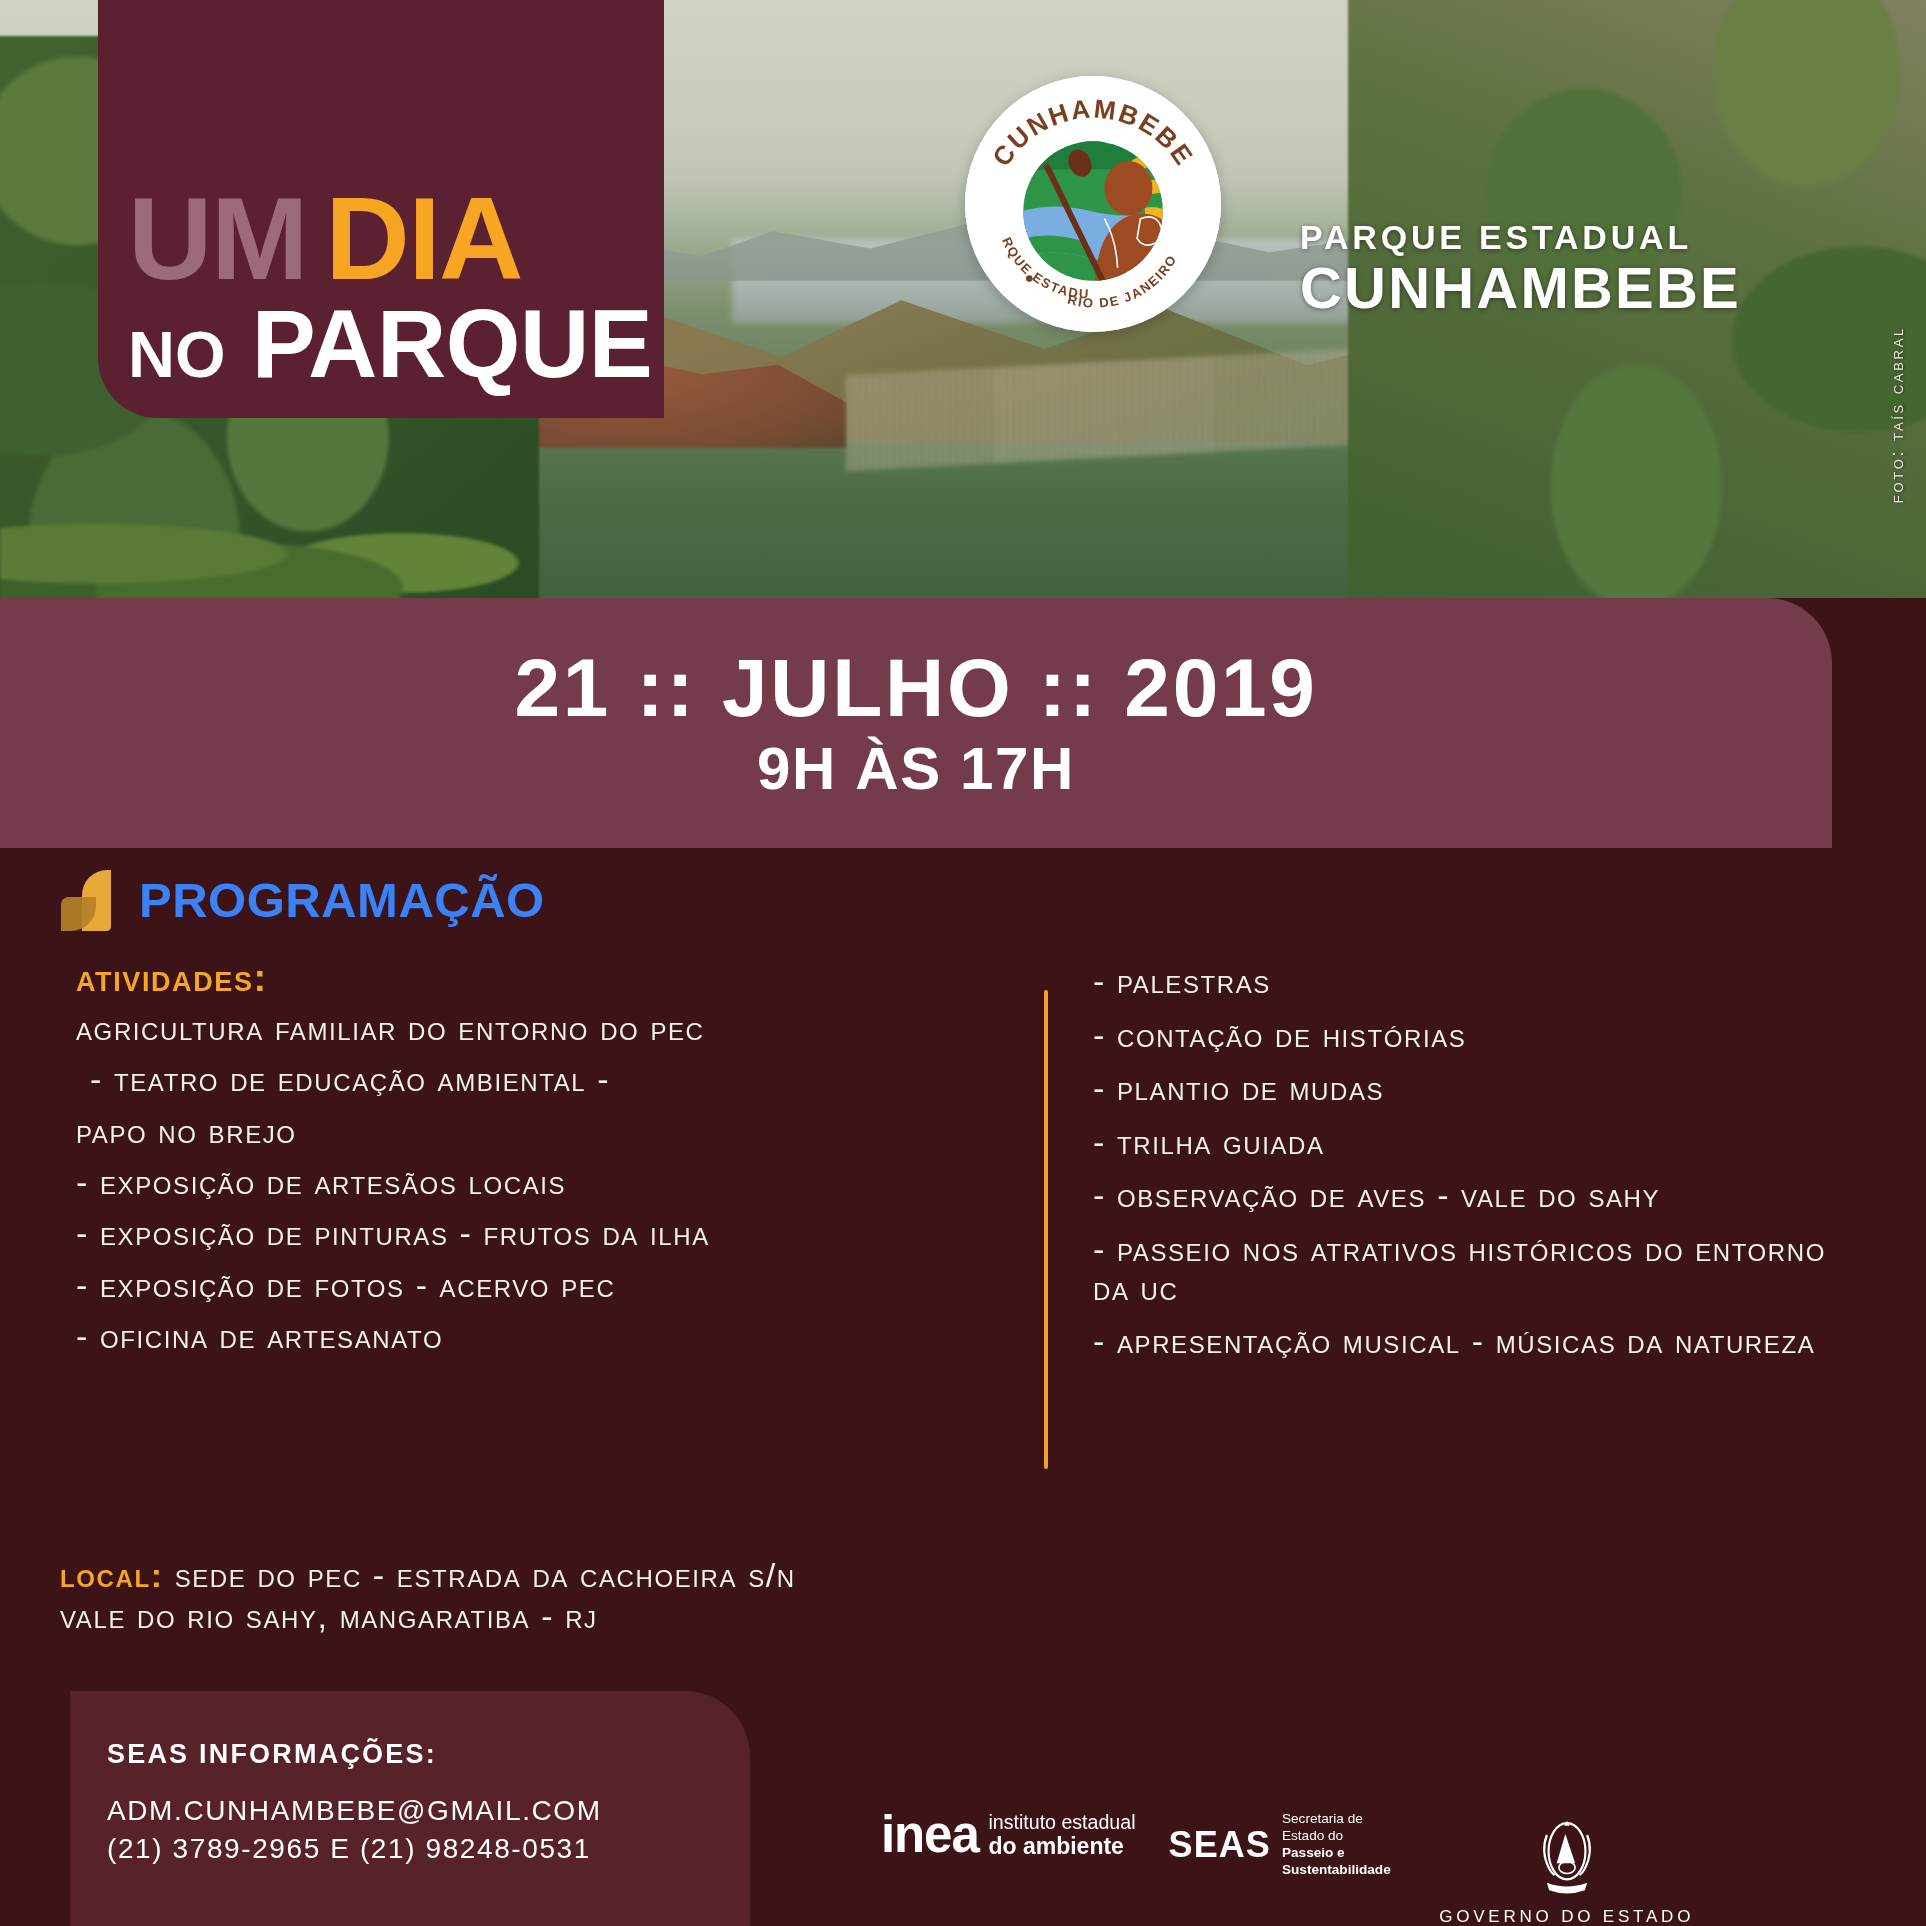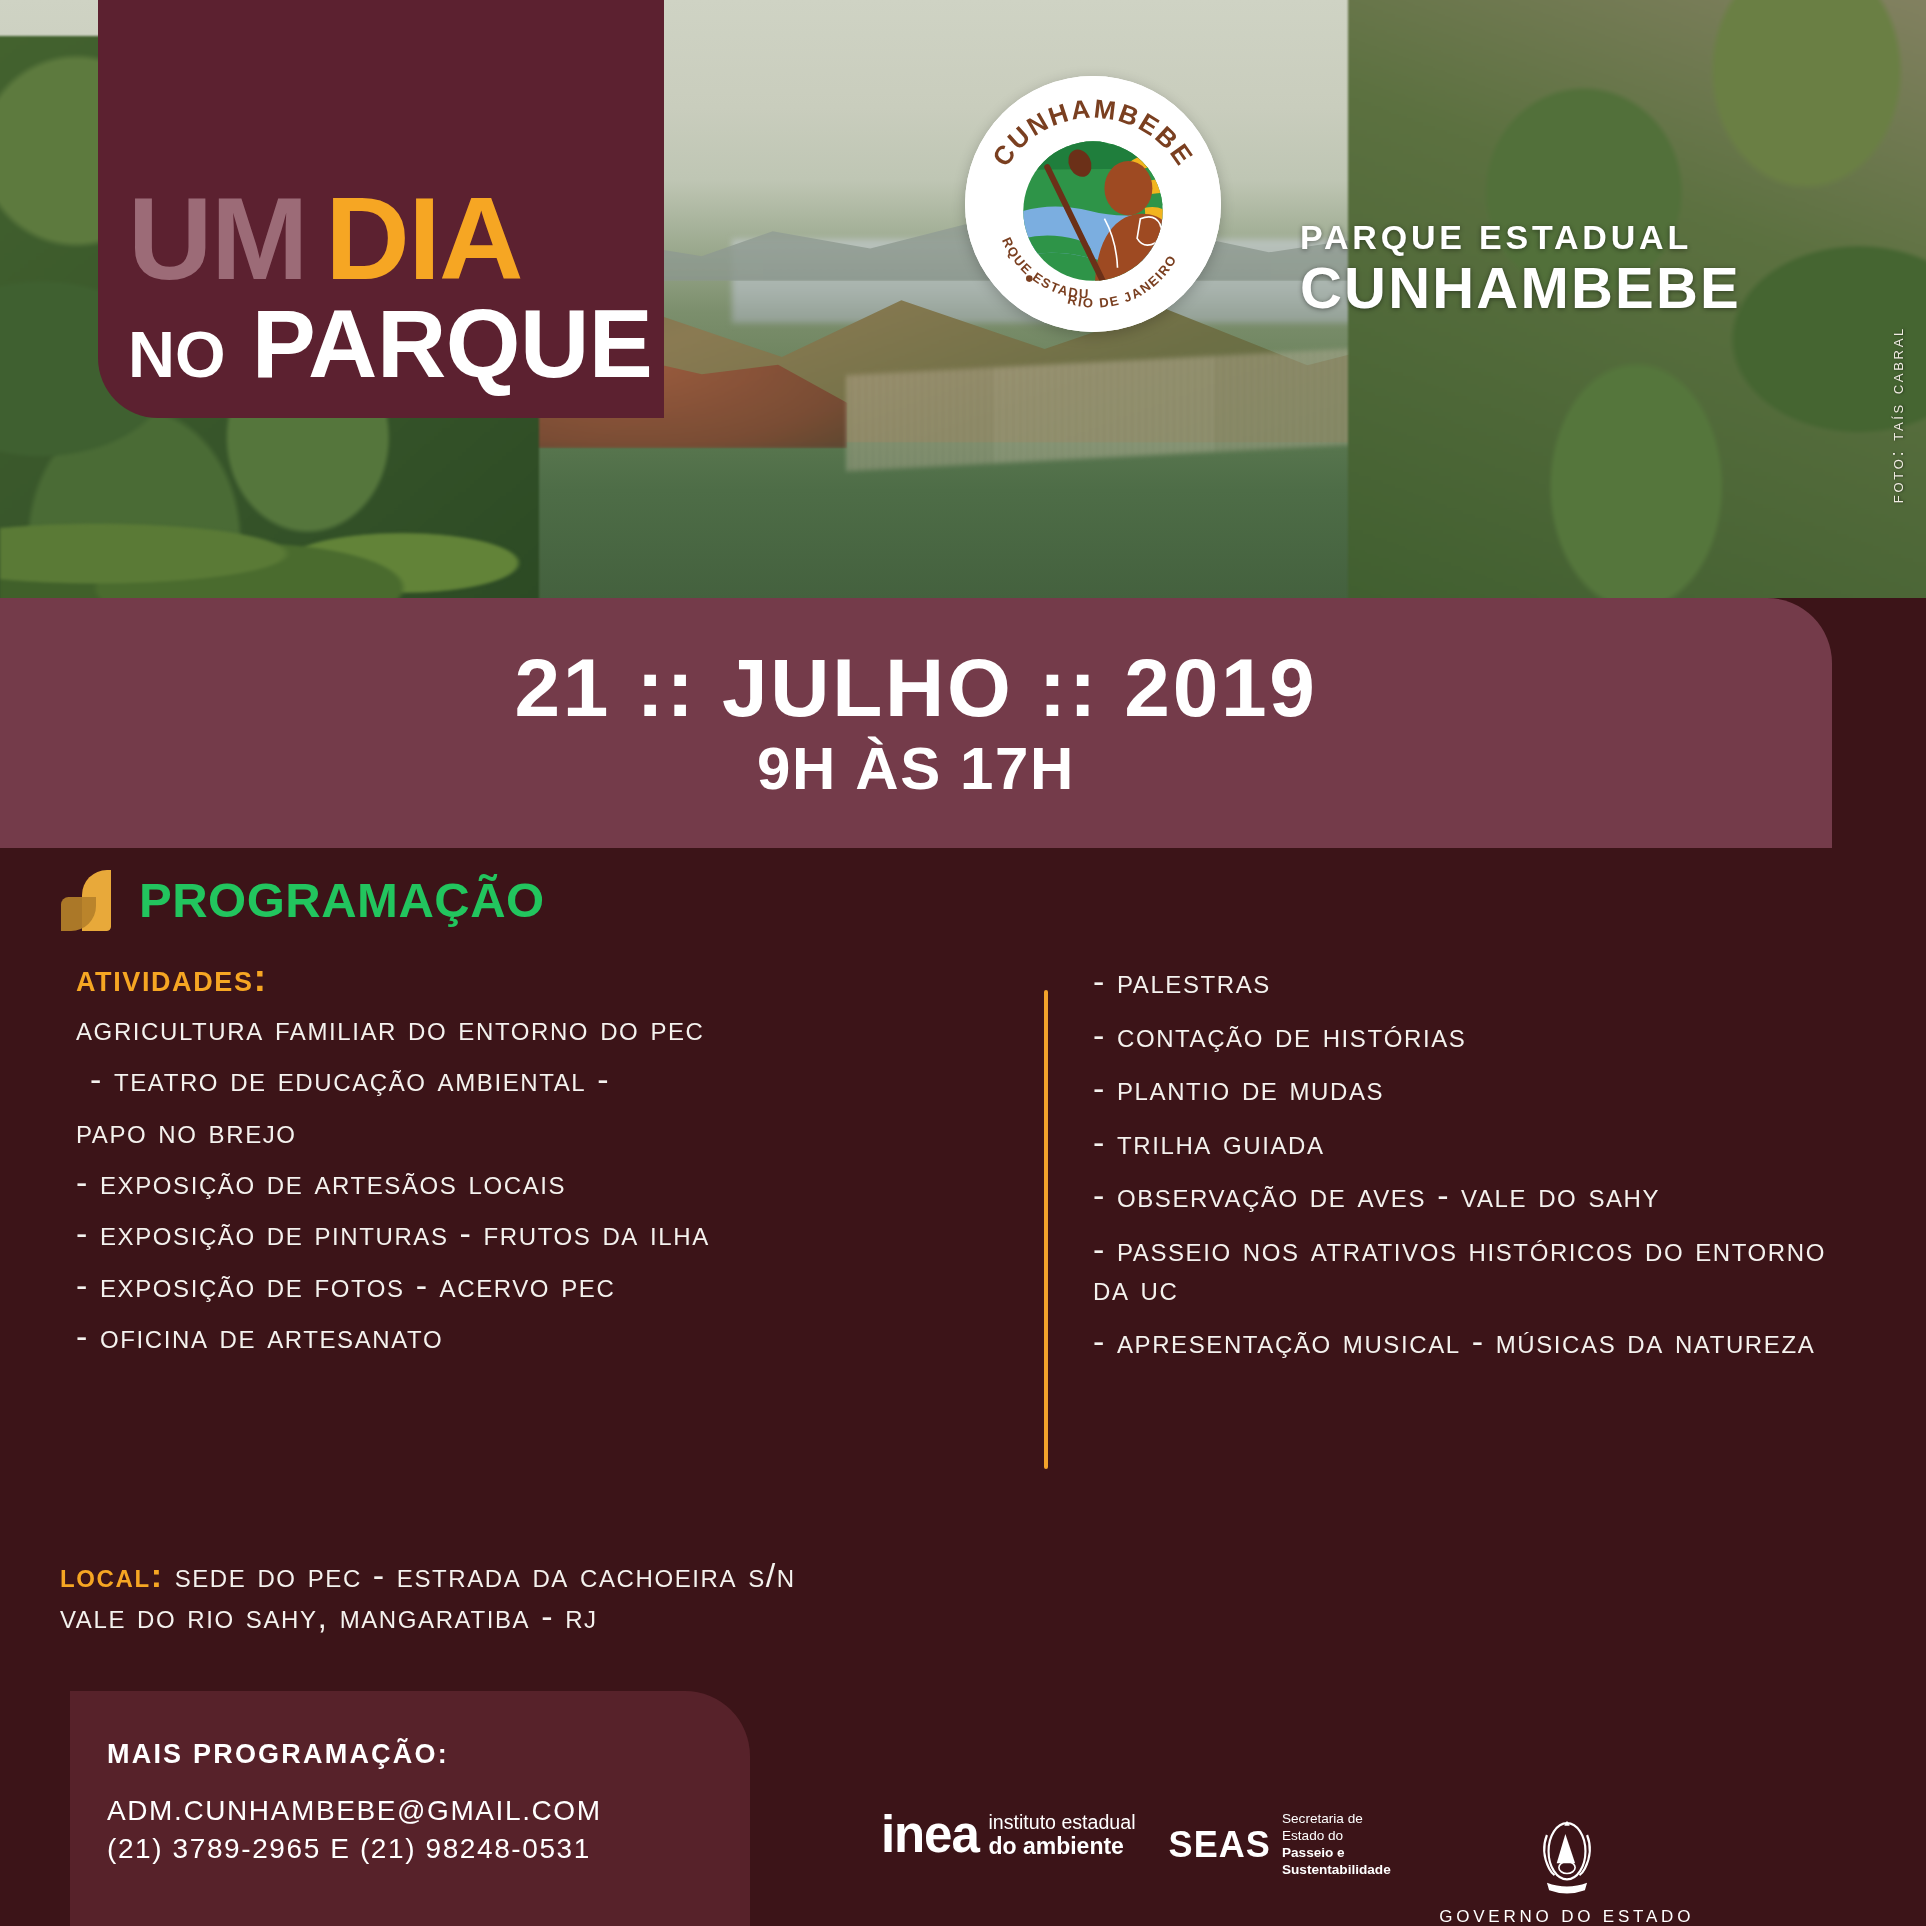--- a/index.html
+++ b/index.html
@@ -150,21 +150,21 @@
   .leaf-icon .l-a{
     position:absolute;right:0;top:0;width:29px;height:61px;
     background:#E8A93A;border-top-left-radius:25px;border-bottom-right-radius:4.4px;
   }
   .leaf-icon .l-b{
     position:absolute;left:0;bottom:0;width:35px;height:34px;
     background:#B5812A;border-top-left-radius:7.6px;border-bottom-right-radius:25px;
     opacity:.92;
   }
   .prog-title{
-    color:#22c55e;font-size:49px;font-weight:bold;letter-spacing:0.5px;line-height:1;
+    color:#3b82f6;font-size:49px;font-weight:bold;letter-spacing:0.5px;line-height:1;
   }
 
   
   .cols{position:absolute;left:60px;top:957px;width:1811px;}
   .col-left{position:absolute;left:16px;top:0;width:957px;}
   .col-right{position:absolute;left:1033px;top:5.4px;width:778px;}
   .divider{
     position:absolute;left:984px;top:33px;width:3.8px;height:479px;
     background:#F2A22B;border-radius:2.2px;
   }
@@ -349,21 +349,21 @@
     </div>
   </div>
 
   <div class="local">
     <span class="lbl">Local:</span>
     <span>Sede do PEC - Estrada da Cachoeira S/N</span><br>
     <span>Vale do Rio Sahy, Mangaratiba - RJ</span>
   </div>
 
   <div class="contact">
-    <div class="c-head">MAIS PROGRAMAÇÃO:</div>
+    <div class="c-head">SEAS INFORMAÇÕES:</div>
     <div class="c-line">ADM.CUNHAMBEBE@GMAIL.COM</div>
     <div class="c-line">(21) 3789-2965 E (21) 98248-0531</div>
   </div>
 
   <div class="footer-logos">
 
     <div class="logo-inea">
       <span class="inea-word">inea</span>
       <span class="inea-sub">
         <span>instituto estadual</span>

